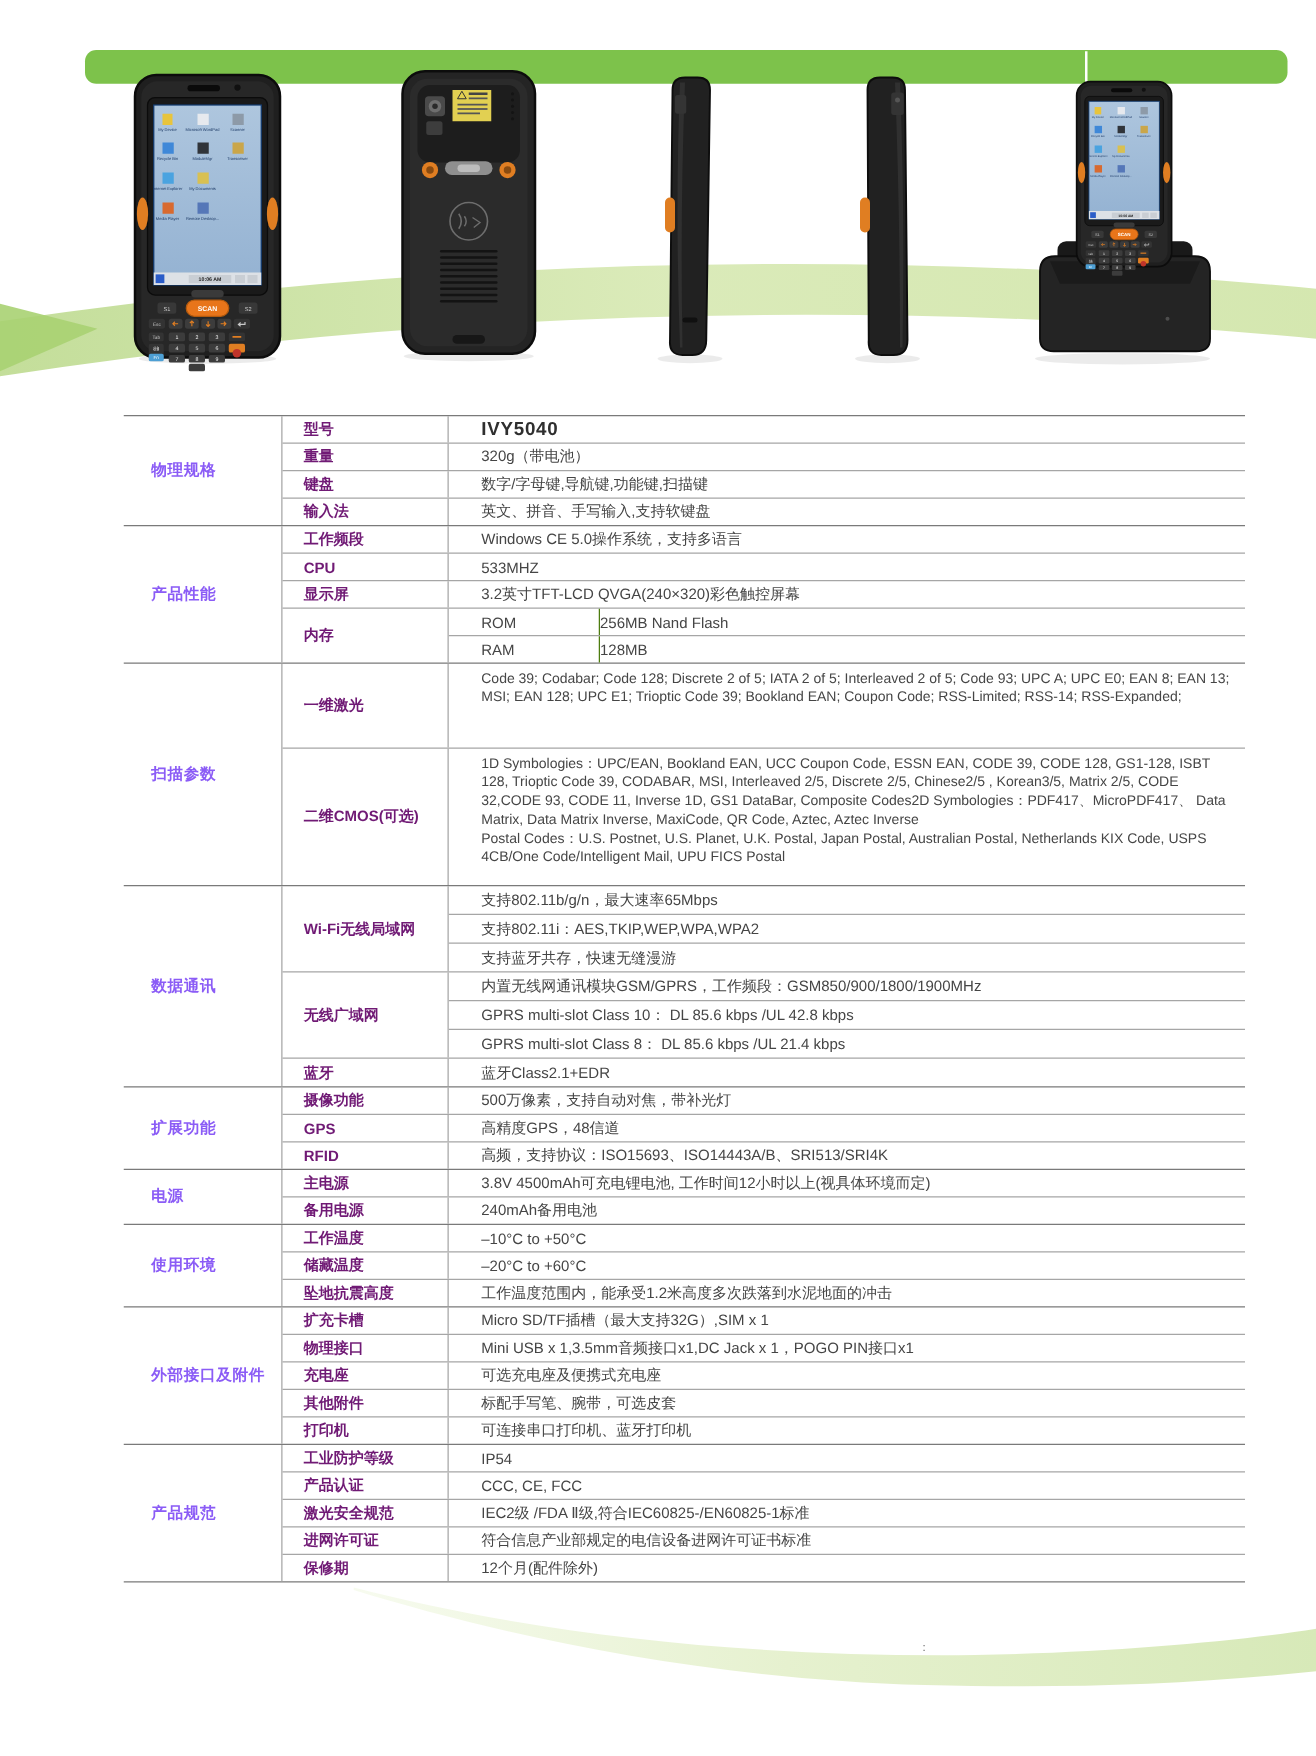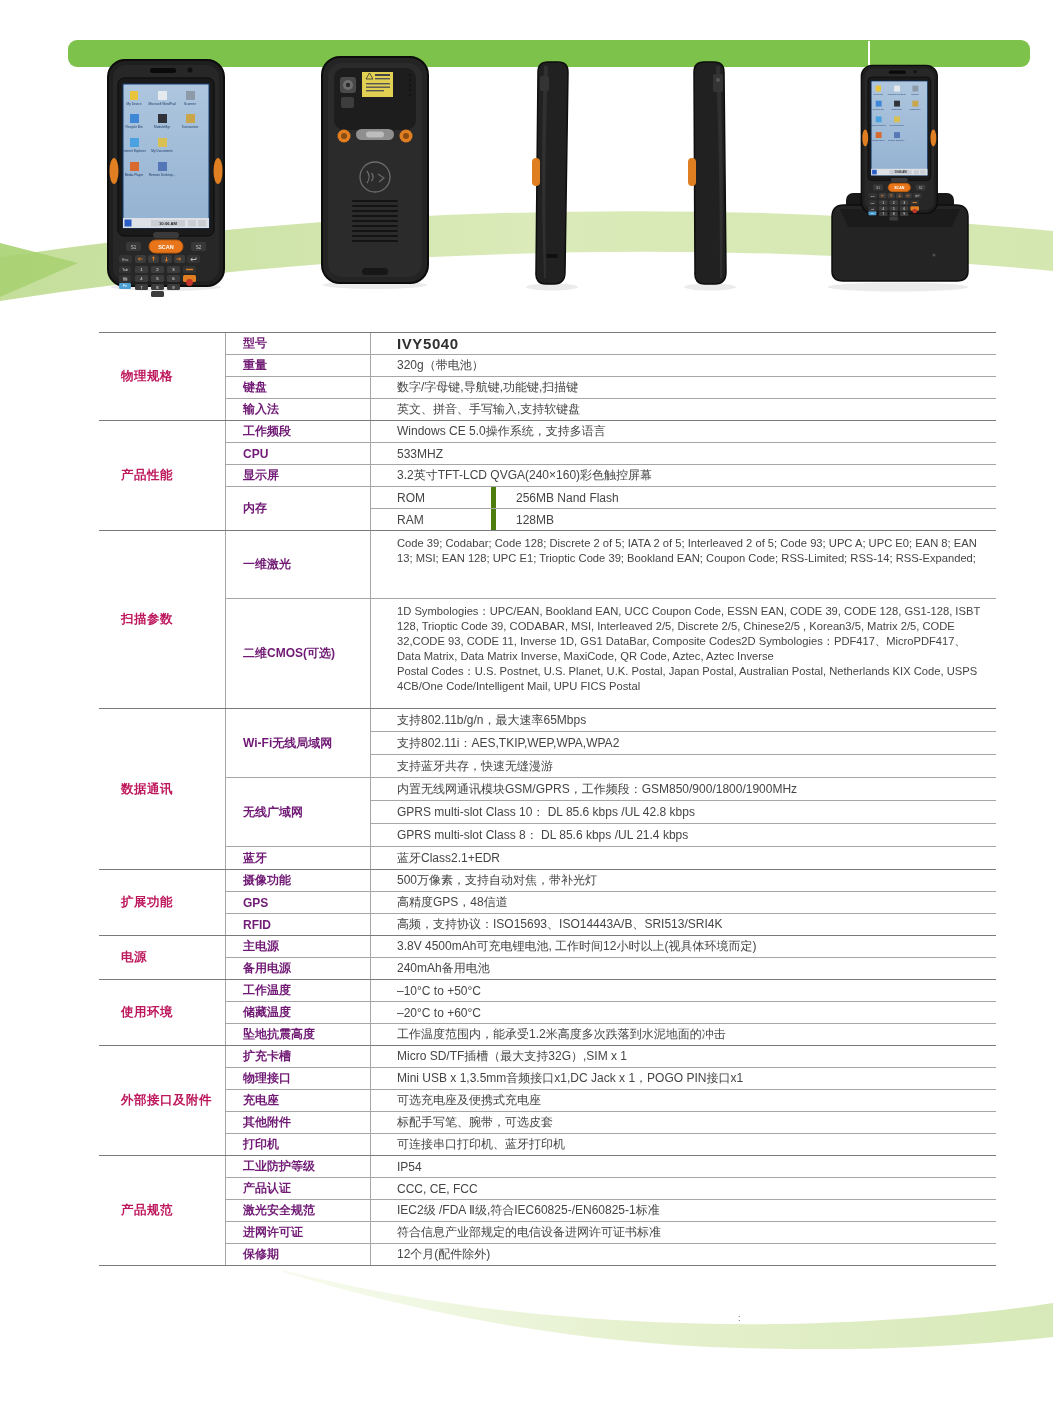--- a/index.html
+++ b/index.html
@@ -13,37 +13,37 @@
   
   .hero{position:absolute;left:0;top:70px;width:1053px;height:270px;}
   
   .spec-table{
     position:absolute;left:99px;top:332px;width:897px;
     border-top:1px solid #7a7a7a;font-size:12px;color:#454545;
   }
   .spec-group{display:flex;border-bottom:1px solid #7a7a7a;}
   .cat-cell{
     width:126px;box-sizing:border-box;padding-left:22px;display:flex;align-items:center;
-    font-weight:bold;color:#be185d;font-size:12.5px;letter-spacing:.5px;
+    font-weight:bold;color:#8b5cf6;font-size:12.5px;letter-spacing:.5px;
   }
   .rows-col{flex:1;border-left:1px solid #a6a6a6;display:flex;flex-direction:column;}
   .attr-row{display:flex;flex:1;}
   .attr-row + .attr-row{border-top:1px solid #a6a6a6;}
   .attr-cell{
     width:132px;box-sizing:border-box;padding-left:17px;display:flex;align-items:center;
     font-weight:bold;color:#701a75;
   }
-  .val-cell{flex:1;border-left:1px solid #a6a6a6;display:flex;flex-direction:column;justify-content:center;margin-left:12px;}
+  .val-cell{flex:1;border-left:1px solid #a6a6a6;display:flex;flex-direction:column;justify-content:center;}
   .val-line{min-height:21px;display:flex;align-items:center;padding-left:26px;padding-right:6px;}
   .val-line.h22{min-height:22px;}
   .val-line + .val-line, .sub-row + .sub-row{border-top:1px solid #a6a6a6;}
   .val-model{font-weight:bold;font-size:15px;color:#2f2f2f;letter-spacing:.6px;}
   .sub-row{display:flex;min-height:21px;}
   .sub-label{width:120px;box-sizing:border-box;padding-left:26px;display:flex;align-items:center;}
-  .sub-val{flex:1;border-left:5px solid #4d7c0f;padding-left:20px;display:flex;align-items:center;}
+  .sub-val{flex:1;border-left:1px solid #4d7c0f;display:flex;align-items:center;}
   .val-para{display:flex;align-items:flex-start;padding:5px 8px 5px 26px;}
   .val-para span{white-space:pre-line;line-height:15px;font-size:11.2px;color:#454545;}
   
   .footer-mark{position:absolute;left:738px;top:1313px;font-size:9px;color:#666;}
 </style>
 </head>
 <body>
 
 <div class="top-bar" style="background:#7dc24b;">
   <div class="divider"></div>
@@ -305,21 +305,21 @@
         </div>
         <div class="attr-row">
           <div class="attr-cell">CPU</div>
           <div class="val-cell">
             <div class="val-line">533MHZ</div>
           </div>
         </div>
         <div class="attr-row">
           <div class="attr-cell">显示屏</div>
           <div class="val-cell">
-            <div class="val-line">3.2英寸TFT-LCD QVGA(240×160)彩色触控屏幕</div>
+            <div class="val-line">3.2英寸TFT-LCD QVGA(240×320)彩色触控屏幕</div>
           </div>
         </div>
         <div class="attr-row">
           <div class="attr-cell">内存</div>
           <div class="val-cell">
             <div class="sub-row">
               <div class="sub-label">ROM</div>
               <div class="sub-val">256MB Nand Flash</div>
             </div>
             <div class="sub-row">

